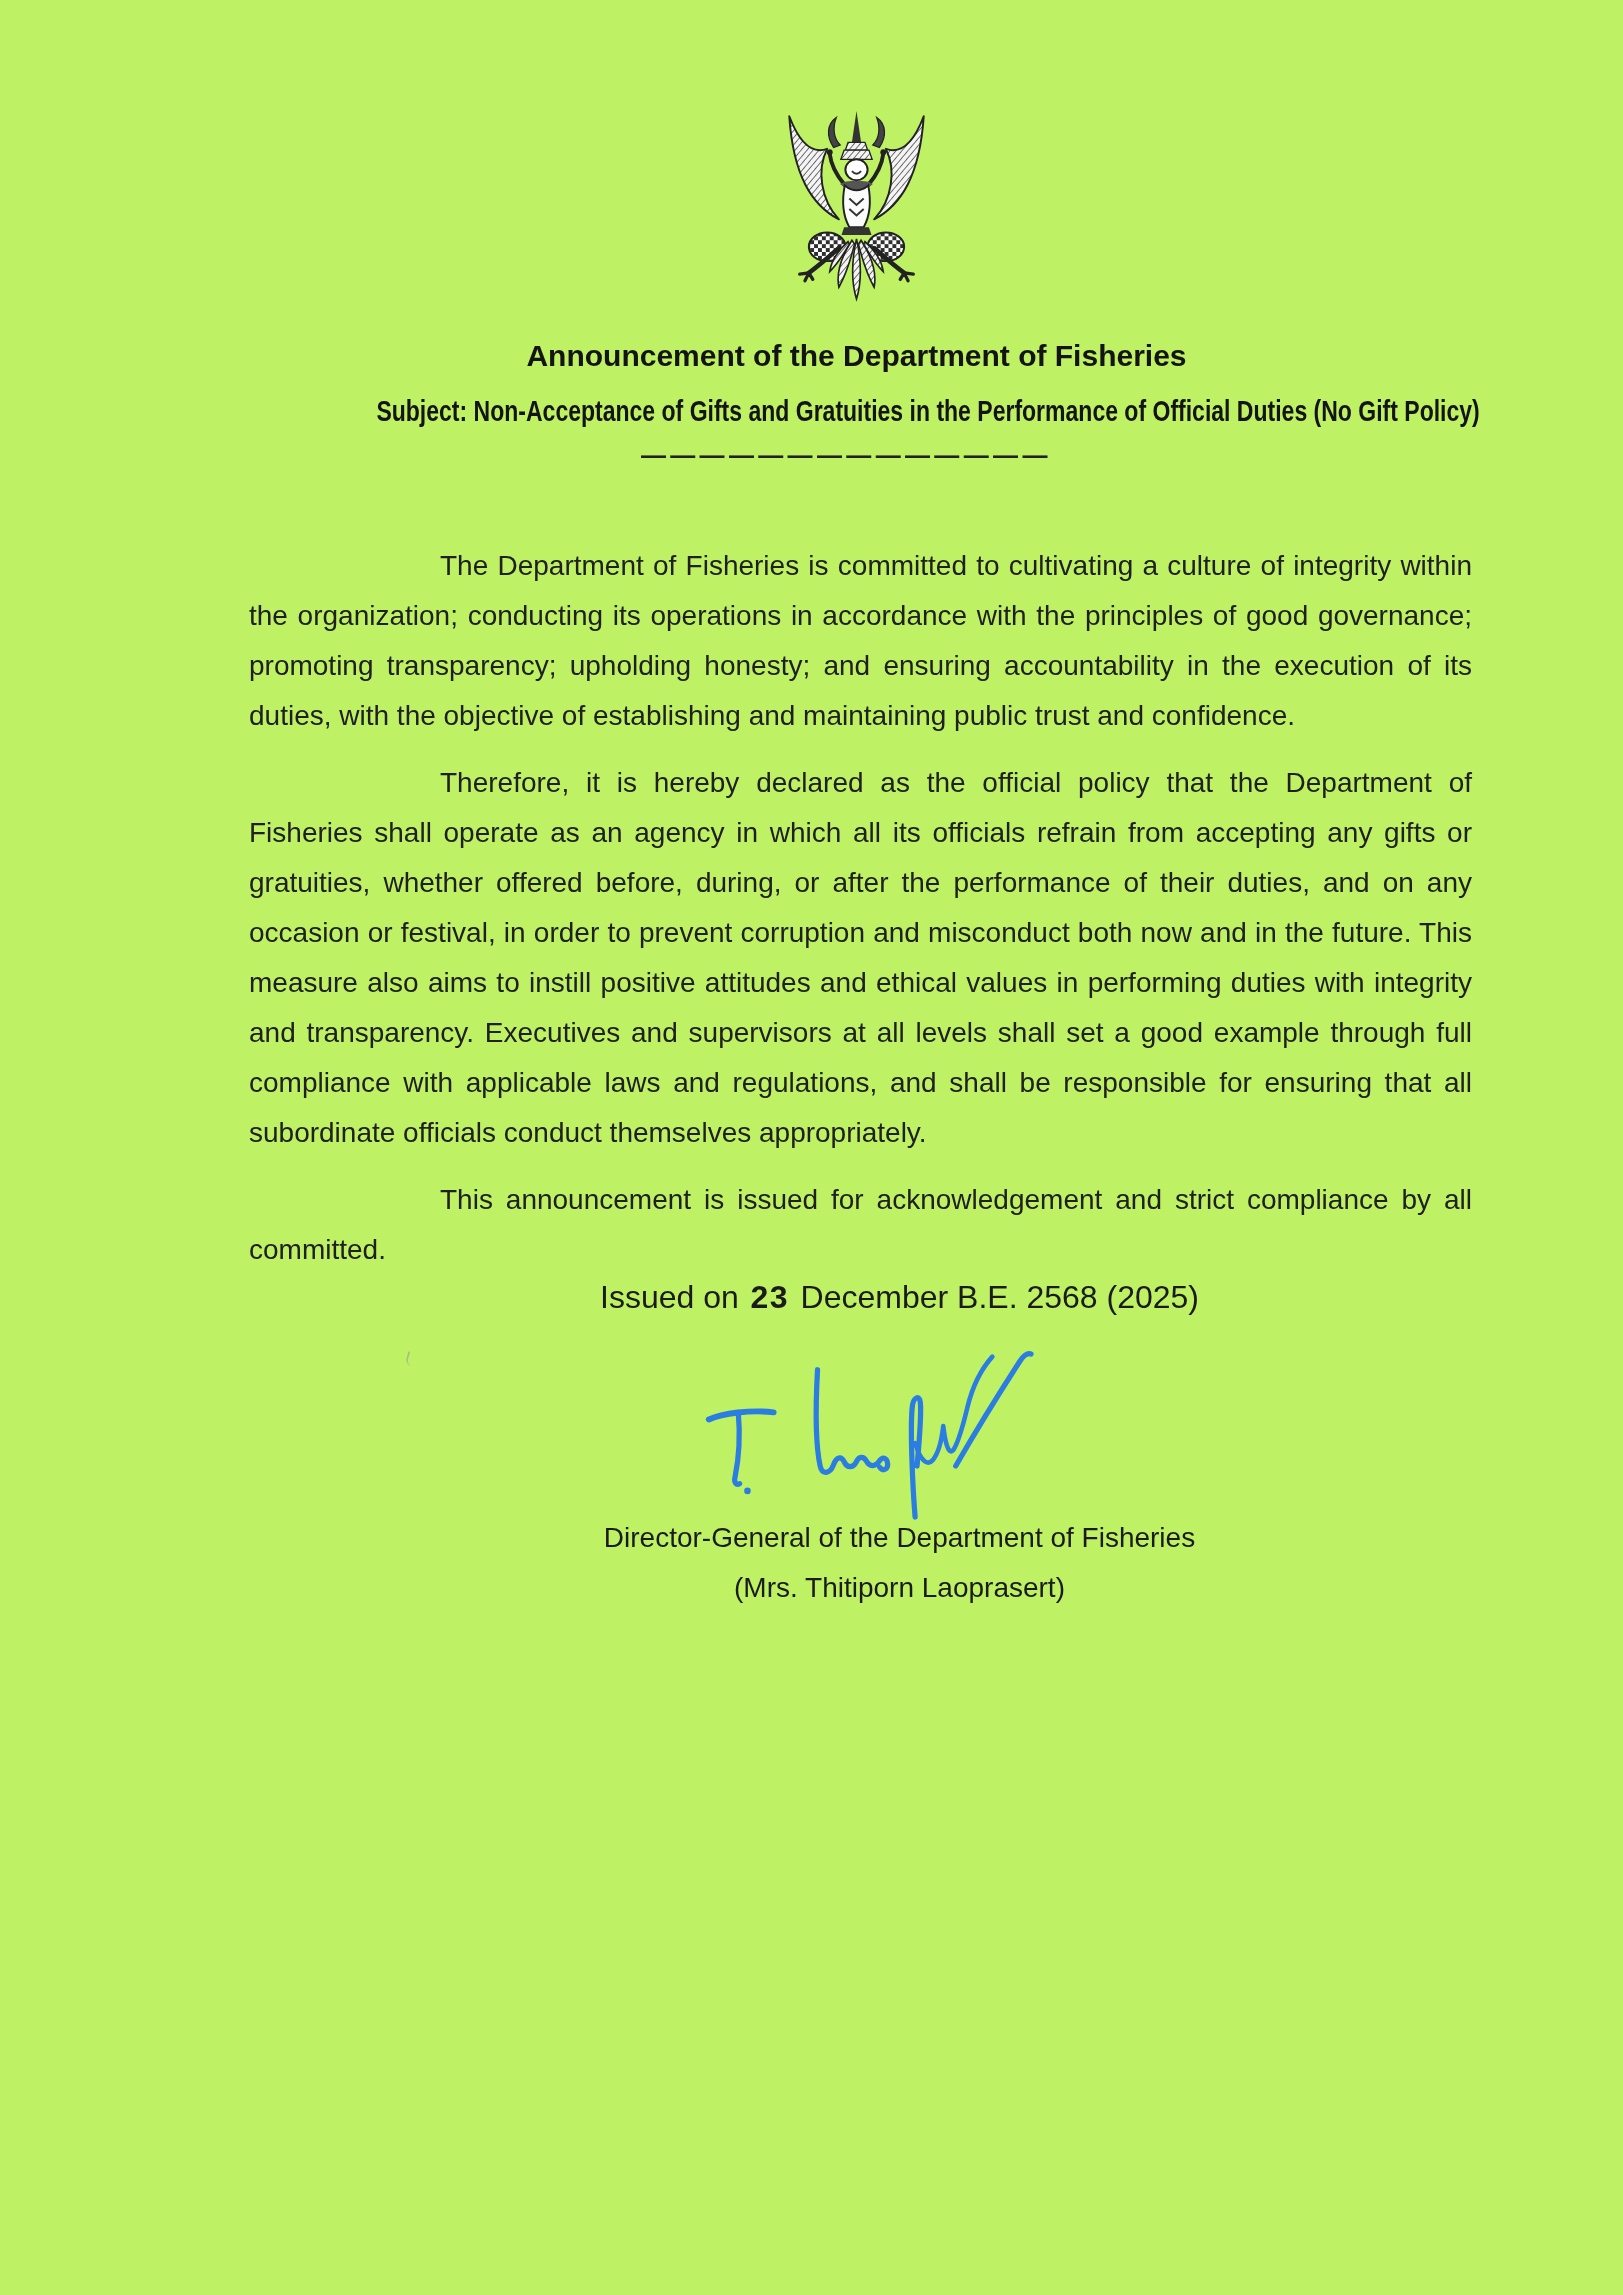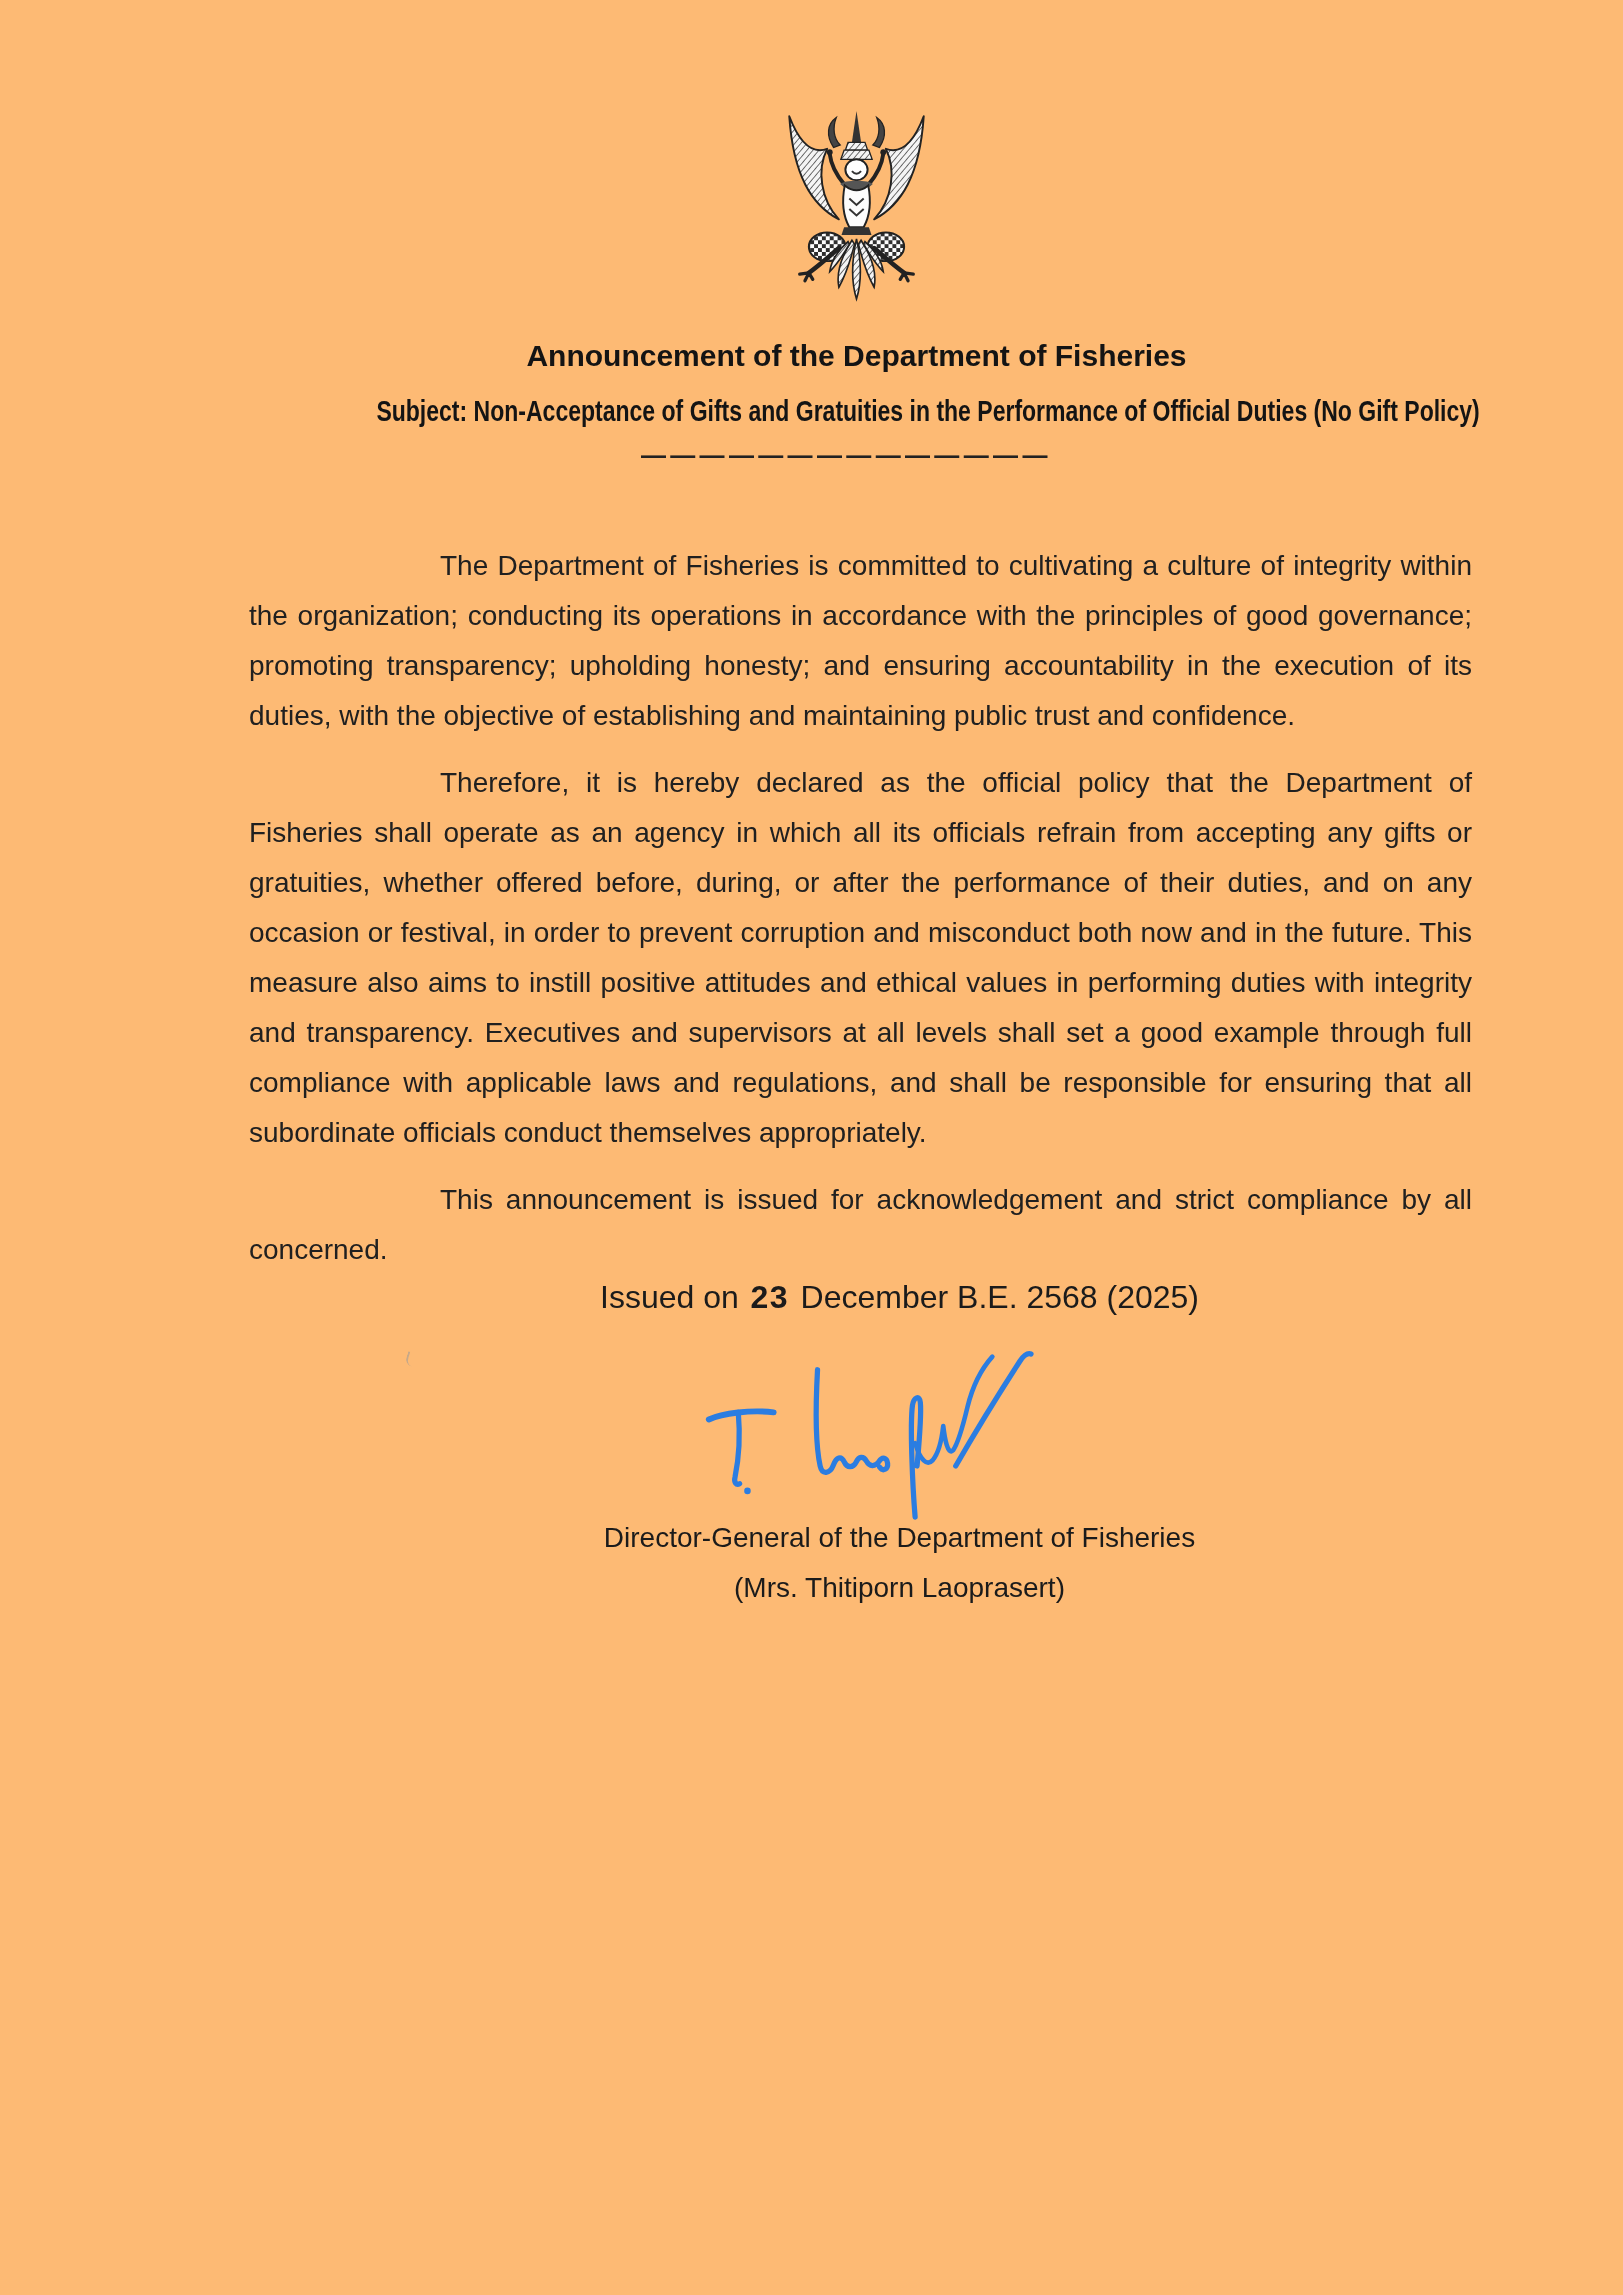--- a/index.html
+++ b/index.html
@@ -4,21 +4,21 @@
 <style>
   html,body{margin:0;padding:0;}
   body{
     width:1623px;height:2295px;
     background:#ffffff;
     font-family:"Liberation Sans",sans-serif;
     color:#1e1e1e;
     position:relative;
     overflow:hidden;
   }
-  .page{position:absolute;inset:0;background:#fdba74;}
+  .page{position:absolute;inset:0;background:#bef264;}
   .col{position:absolute;left:241px;width:1231px;}
 
   
   .emblem-wrap{top:107px;text-align:center;}
   .emblem{width:171px;height:196px;display:inline-block;}
 
   
   .heading{top:337px;text-align:center;font-weight:700;color:#141414;}
   .h1{font-size:30px;line-height:38px;margin-bottom:17px;}
   .h2{font-size:29.5px;line-height:38px;white-space:nowrap;transform:scaleX(0.78);transform-origin:50% 50%;margin-bottom:10.5px;}
@@ -107,21 +107,21 @@
 
   <div class="col heading">
     <div class="h1">Announcement of the Department of Fisheries</div>
     <div class="h2">Subject: Non-Acceptance of Gifts and Gratuities in the Performance of Official Duties (No Gift Policy)</div>
     <div class="sep">— — — — — — — — — — — — — —</div>
   </div>
 
   <div class="col bodytext">
     <p>The Department of Fisheries is committed to cultivating a culture of integrity within the organization; conducting its operations in accordance with the principles of good governance; promoting transparency; upholding honesty; and ensuring accountability in the execution of its duties, with the objective of establishing and maintaining public trust and confidence.</p>
     <p>Therefore, it is hereby declared as the official policy that the Department of Fisheries shall operate as an agency in which all its officials refrain from accepting any gifts or gratuities, whether offered before, during, or after the performance of their duties, and on any occasion or festival, in order to prevent corruption and misconduct both now and in the future. This measure also aims to instill positive attitudes and ethical values in performing duties with integrity and transparency. Executives and supervisors at all levels shall set a good example through full compliance with applicable laws and regulations, and shall be responsible for ensuring that all subordinate officials conduct themselves appropriately.</p>
-    <p>This announcement is issued for acknowledgement and strict compliance by all concerned.</p>
+    <p>This announcement is issued for acknowledgement and strict compliance by all committed.</p>
   </div>
 
   <div class="col issued">
     <span>Issued on</span><span class="day">23</span><span>December B.E. 2568 (2025)</span>
   </div>
 
   <svg class="signature-svg" viewBox="0 0 560 310">
     <g fill="none" stroke="#2b7de1" stroke-linecap="round" stroke-linejoin="round">
       <path d="M27,126 C48,116 92,111 126,115" stroke-width="9"></path>
       <path d="M72,115 C75,150 73,185 67,214 C65,222 69,227 74,224" stroke-width="8"></path>

